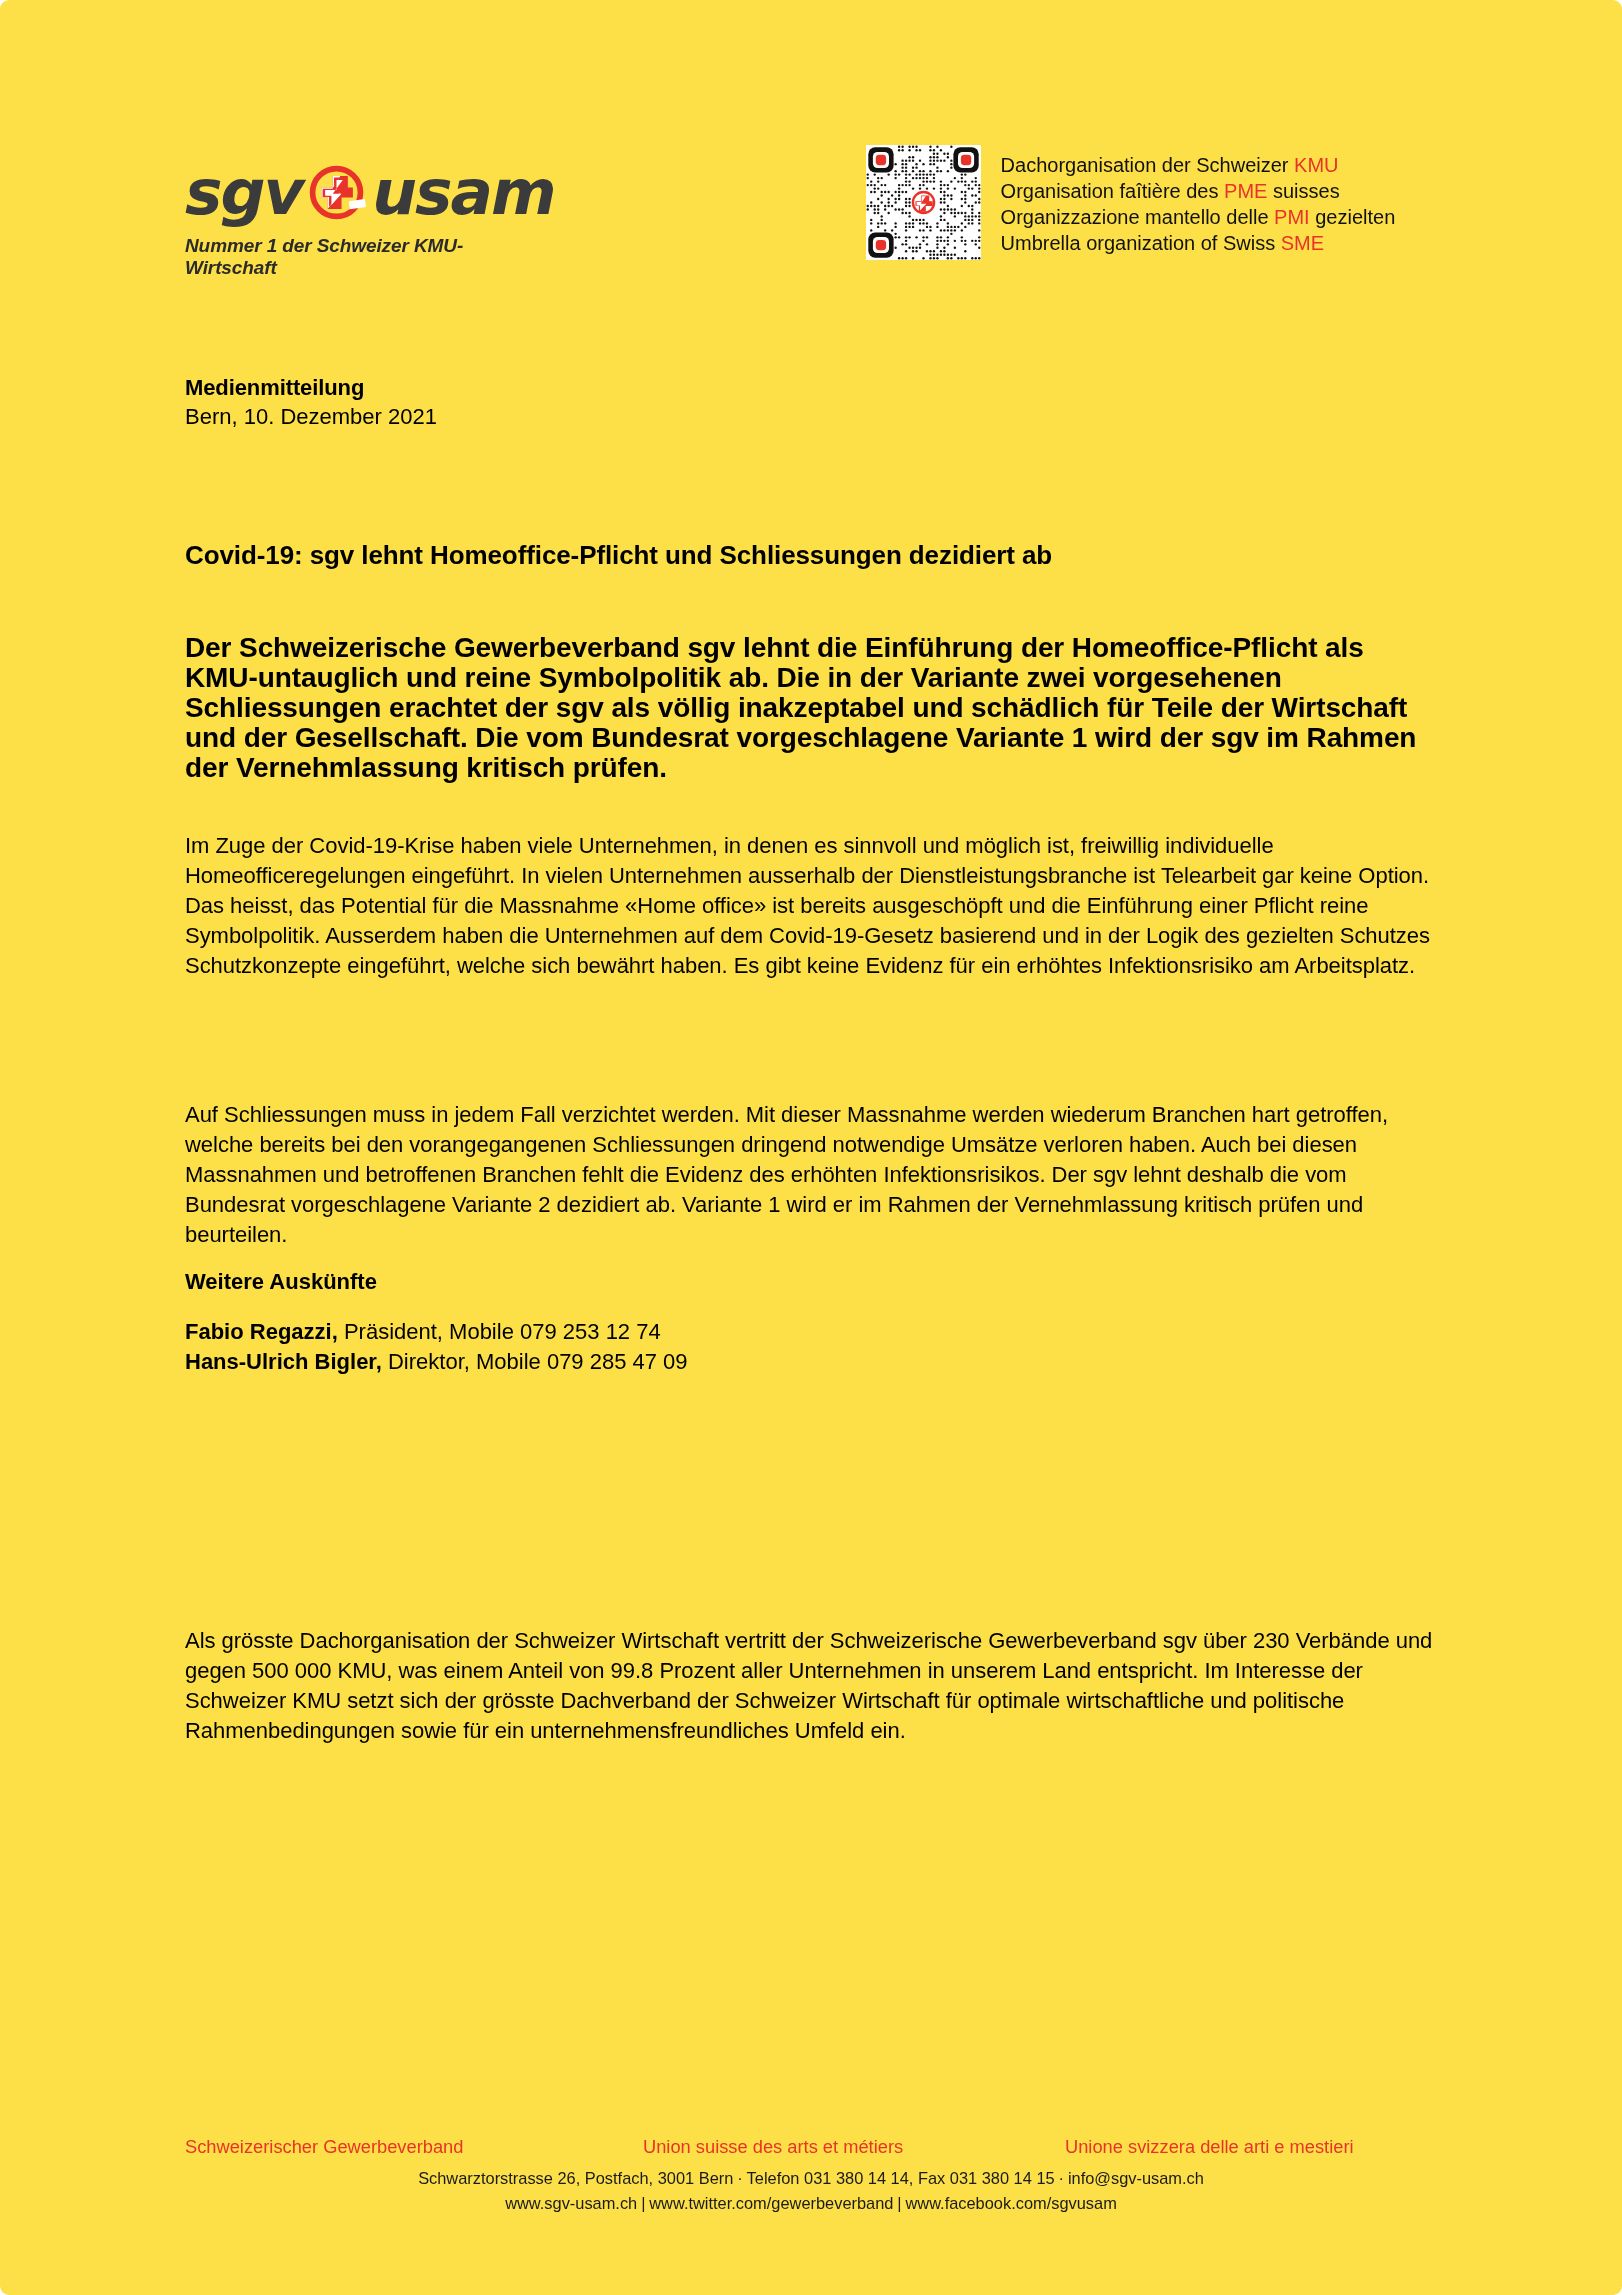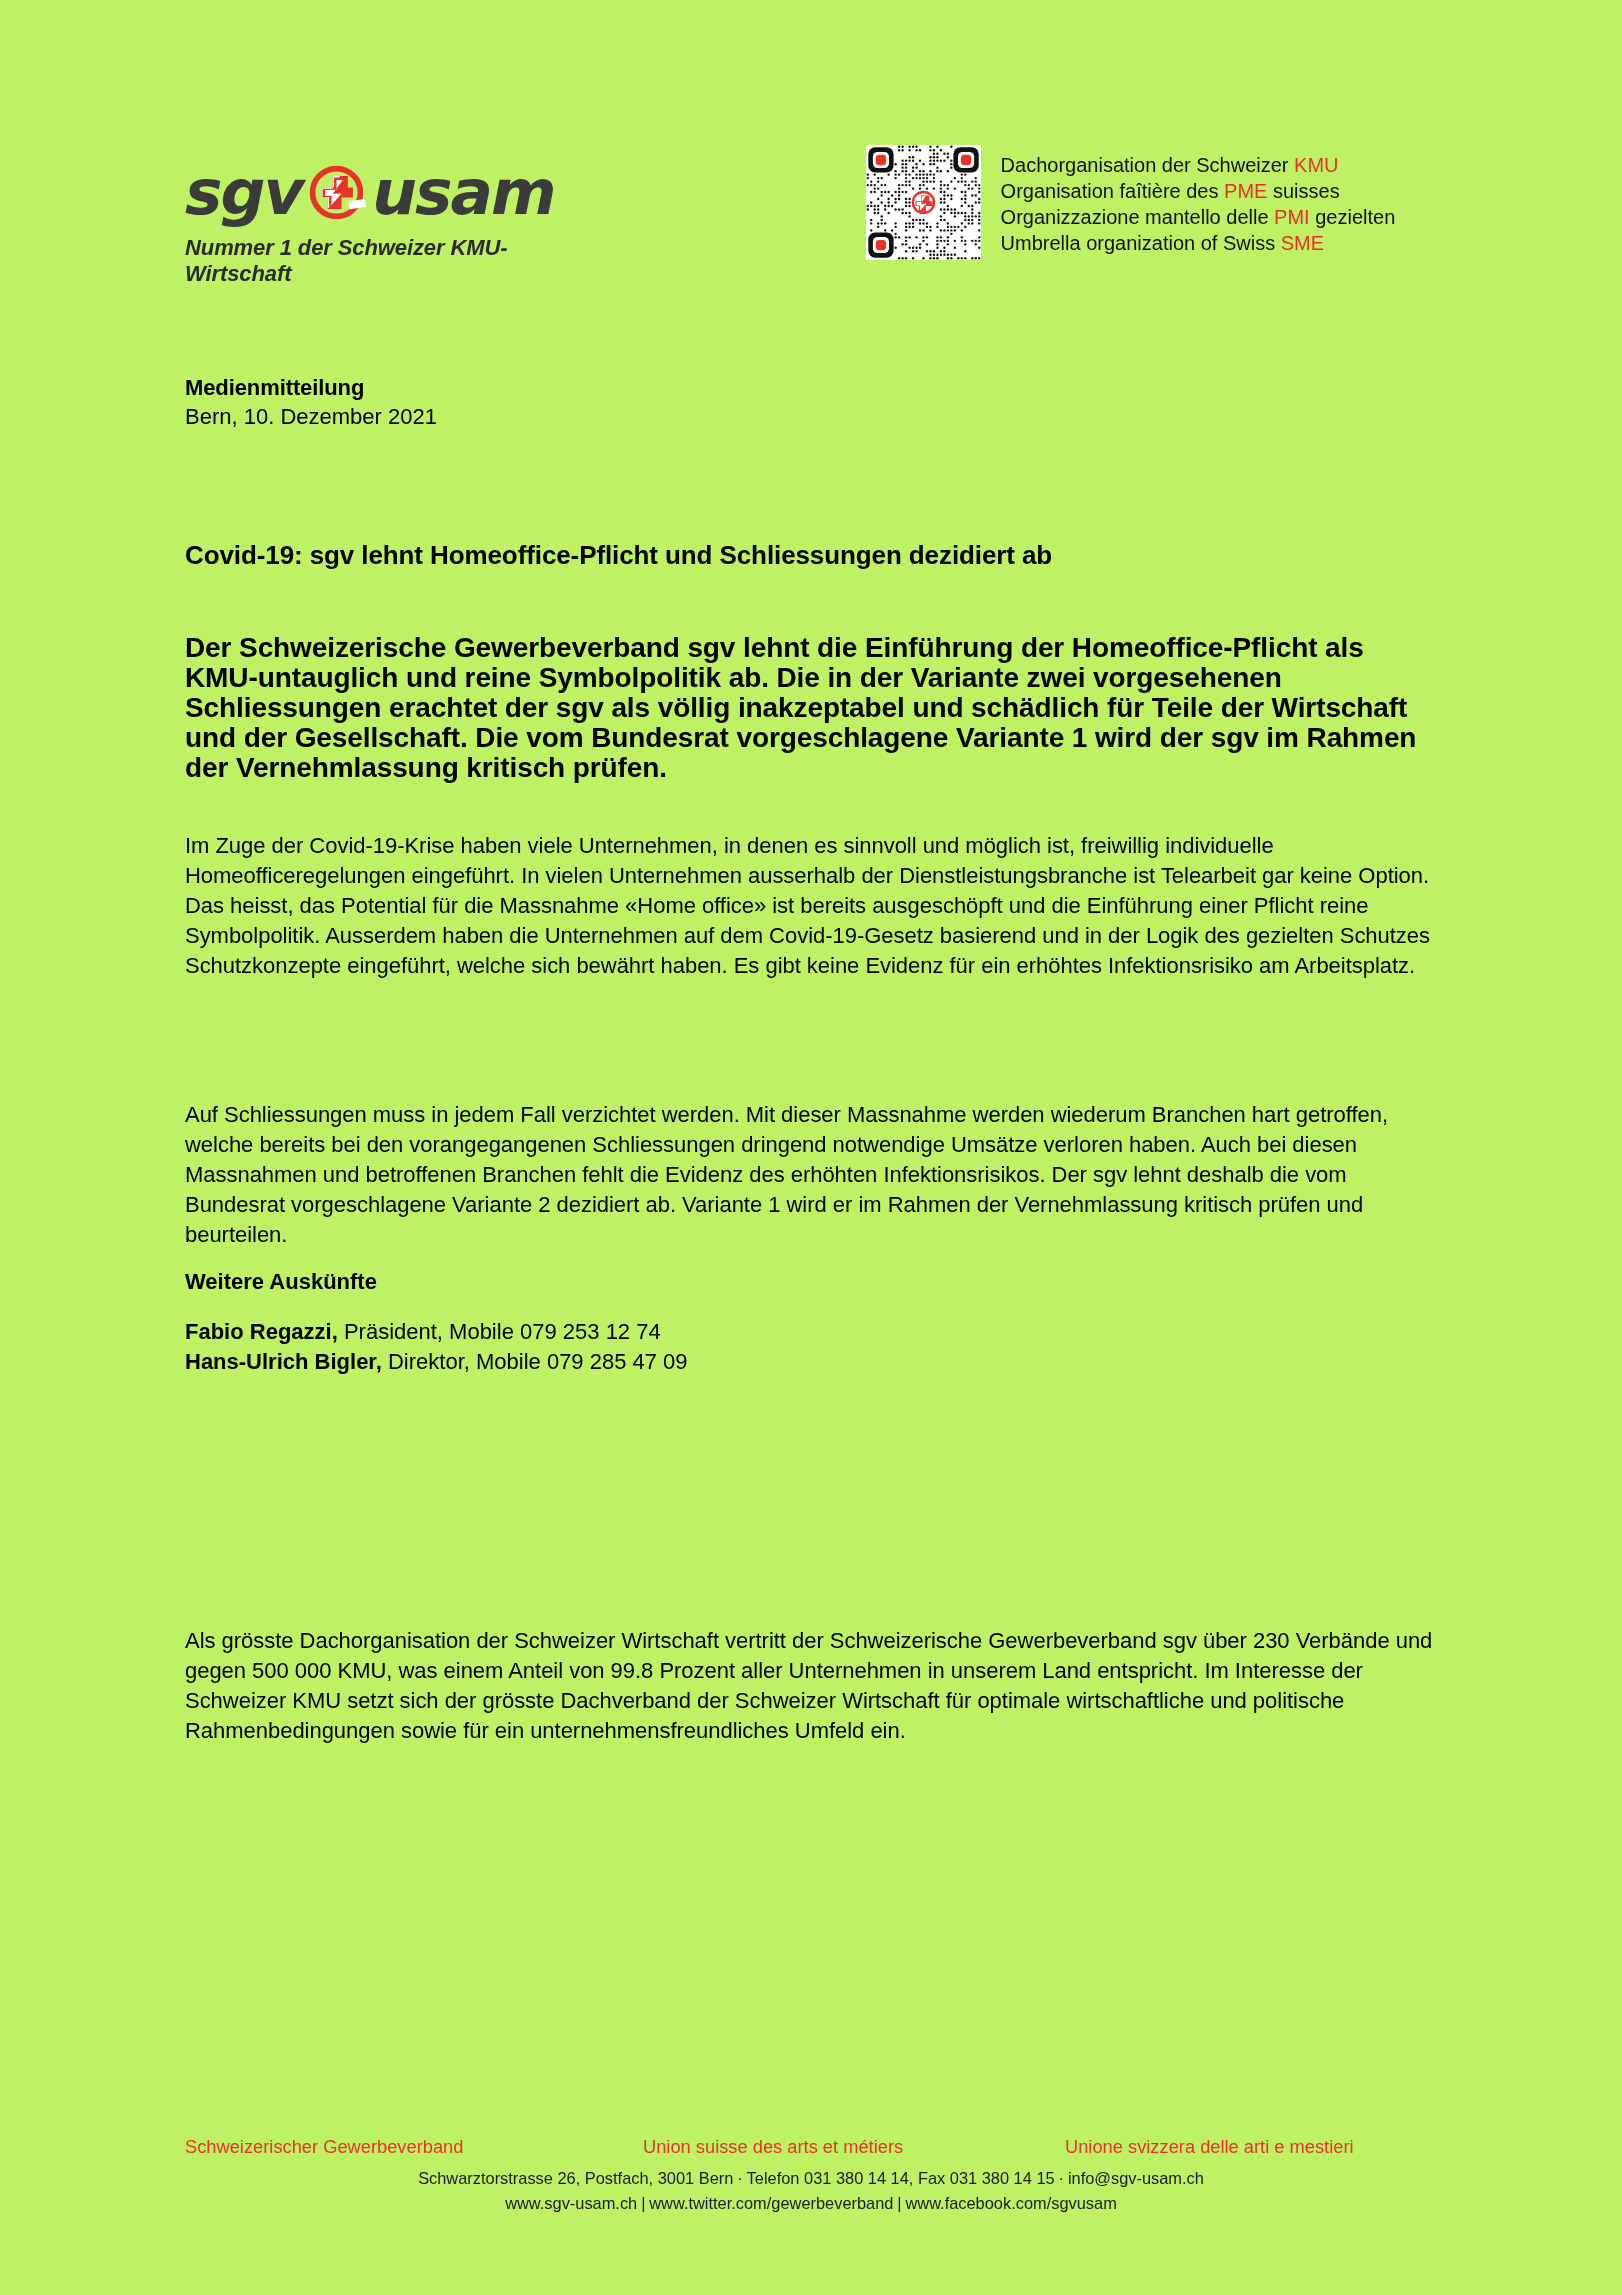--- a/index.html
+++ b/index.html
@@ -9,23 +9,24 @@
   }
   body {
     font-family: "Liberation Sans", sans-serif;
     color: #000000;
     -webkit-font-smoothing: antialiased;
   }
   .page {
     position: relative;
     width: 1622px;
     height: 2295px;
-    background: #bef264;
+    background: #fde047;
     overflow: hidden;
     box-sizing: border-box;
+    border-radius: 9px;
   }
 
   
   .header {
     position: absolute;
     left: 0;
     top: 0;
     width: 1622px;
     height: 301px;
   }
@@ -54,21 +55,21 @@
     width: 63px;
     height: 63px;
     margin: 0 3.9px 0 2.6px;
     flex: 0 0 auto;
   }
   .logo-tagline {
     margin-top: 6.5px;
     font-family: "Liberation Sans", sans-serif;
     font-style: italic;
     font-weight: 700;
-    font-size: 22px;
+    font-size: 19px;
     color: #2b2b2b;
     letter-spacing: -0.1px;
   }
 
   
   .qr-block {
     position: absolute;
     left: 866px;
     top: 145px;
     display: flex;

